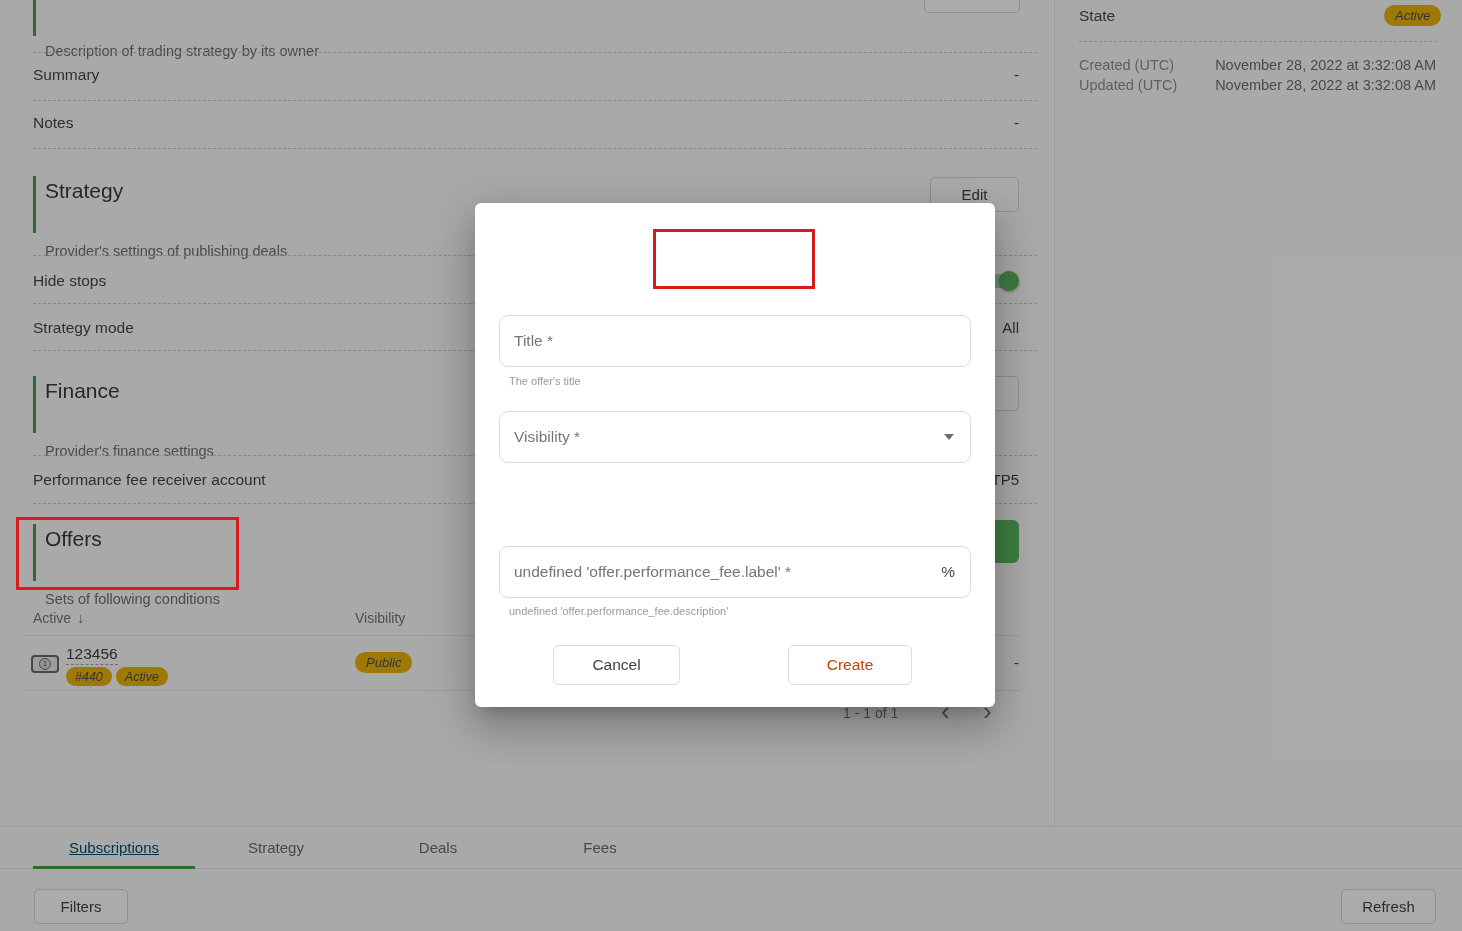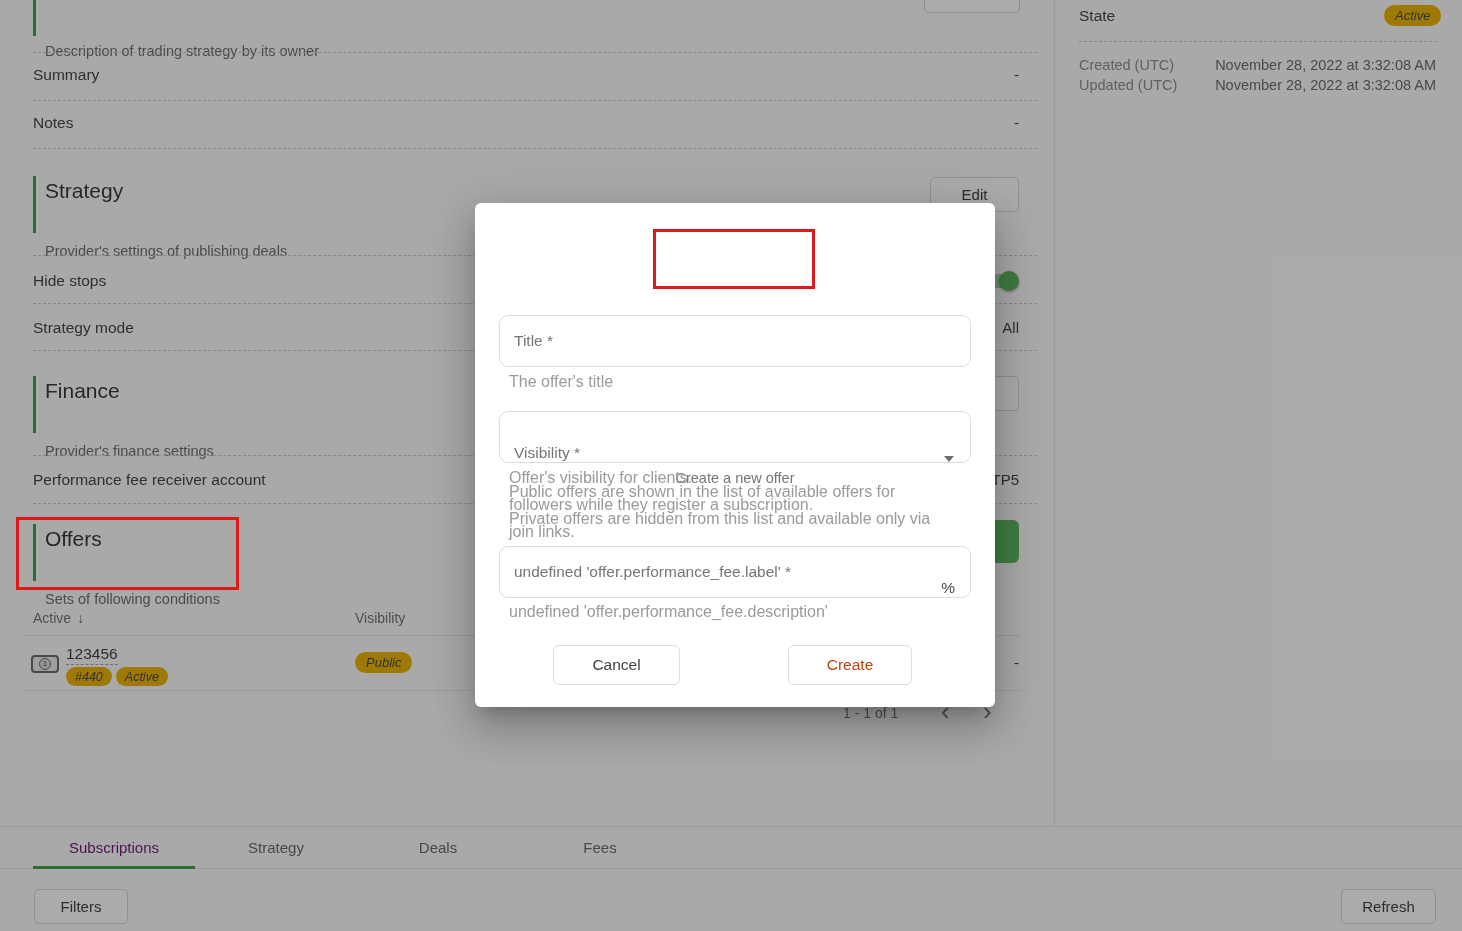--- a/index.html
+++ b/index.html
@@ -32,45 +32,45 @@
          border-radius:4px;background:#e9e9e9;display:flex;align-items:center;justify-content:center;}
   .money .c{width:10px;height:10px;border-radius:50%;border:1px solid #6b6b6b;font-size:8px;
             line-height:10px;text-align:center;color:#555;background:#dcdcdc;}
   .rowtitle{position:absolute;left:66px;top:645px;font-size:15.5px;color:#3f3f3f;
             border-bottom:1px dashed #a5a5a5;padding-bottom:1px;cursor:pointer;}
   .chiprow{position:absolute;left:66px;top:667px;display:flex;gap:4px;}
   .pgtext{position:absolute;font-size:14px;color:#757575;}
   .chev{position:absolute;font-size:26px;line-height:22px;color:#757575;cursor:pointer;}
   .tab{position:absolute;top:827px;height:41px;width:162px;display:flex;align-items:center;
        justify-content:center;font-size:15px;color:#6b6b6b;cursor:pointer;}
-  .tab.active{color:#701a75;}
+  .tab.active{color:#0c4a6e;text-decoration:underline;}
   .tabind{position:absolute;top:866px;height:3px;background:#43a047;}
   .sidelabel{position:absolute;font-size:14.5px;color:#8d8d8d;}
   .sideval{position:absolute;right:26px;font-size:14.5px;color:#6d6d6d;text-align:right;}
   
   .backdrop{position:absolute;left:0;top:0;width:1462px;height:931px;
             background:rgba(0,0,0,0.32);z-index:10;}
   .modal{position:absolute;left:475px;top:203px;width:520px;height:504px;background:#fff;
          border-radius:6px;z-index:20;
          box-shadow:0 11px 15px -7px rgba(0,0,0,.2),0 24px 38px 3px rgba(0,0,0,.14),
                     0 9px 46px 8px rgba(0,0,0,.12);}
   .modal .mtitle{position:absolute;left:0;top:226px;width:100%;text-align:center;
                  font-size:25px;color:#3c3c3c;}
   .modal .msub{position:absolute;left:0;top:267px;width:100%;text-align:center;
                font-size:14.5px;color:#757575;}
   .field{position:absolute;left:24px;width:472px;height:52px;box-sizing:border-box;
-         border:1px solid #dcdcdc;border-radius:9px;background:#fff;display:flex;align-items:flex-end;}
+         border:1px solid #dcdcdc;border-radius:9px;background:#fff;display:flex;align-items:center;}
   .field input{border:none;outline:none;background:transparent;flex:1;height:100%;
                padding:0 14px;font-size:15.5px;font-family:inherit;color:#333;}
   .field input::placeholder{color:#757575;opacity:1;}
   .field .suffix{font-size:15.5px;color:#4a4a4a;padding-right:15px;}
   .field .ph{font-size:15.5px;color:#757575;padding-left:14px;flex:1;}
   .caret{width:0;height:0;border-left:5px solid transparent;border-right:5px solid transparent;
          border-top:6px solid #6e6e6e;margin-right:16px;}
-  .helper{position:absolute;left:34px;font-size:16px;color:#9a9a9a;line-height:13.5px;
+  .helper{position:absolute;left:34px;font-size:11px;color:#9a9a9a;line-height:13.5px;
           white-space:pre-line;}
   .dlgbtn{position:absolute;top:442px;height:40px;box-sizing:border-box;border:1px solid #dcdcdc;
           border-radius:6px;background:#fff;font-size:15.5px;font-family:Liberation Sans, sans-serif;cursor:pointer;}
   
   .anno{position:absolute;border:3px solid #db1b1b;z-index:30;box-sizing:border-box;}
 </style>
 </head>
 <body>
 
 <div class="stage">
@@ -159,34 +159,30 @@
   <div class="tab" style="left:519px">Fees</div>
   <div class="tabind" style="left:33px;width:162px"></div>
 
   <div class="btn" style="left:34px;top:889px;width:94px;height:35px">Filters</div>
   <div class="btn" style="left:1341px;top:889px;width:95px;height:35px">Refresh</div>
 
   <div class="backdrop"></div>
 
   <div class="modal">
     <div class="mtitle">New Offer</div>
-    <div class="msub">Create a new offer</div>
 
     <div class="field" style="top:112px">
       <input type="text" placeholder="Title *" style="">
     </div>
     <div class="helper" style="top:172px">The offer's title</div>
 
     <div class="field" style="top:208px">
       <span class="ph">Visibility *</span>
       <span class="caret"></span>
     </div>
-    <div class="helper" style="top:268px;width:428px">Offer's visibility for clients.
-Public offers are shown in the list of available offers for followers while they register a subscription.
-Private offers are hidden from this list and available only via join links.</div>
 
     <div class="field" style="top:343px">
       <input type="text" placeholder="undefined 'offer.performance_fee.label' *" style="">
       <span class="suffix">%</span>
     </div>
     <div class="helper" style="top:402px">undefined 'offer.performance_fee.description'</div>
 
     <button class="dlgbtn" style="left:78px;width:127px;color:#424242">Cancel</button>
     <button class="dlgbtn" style="left:313px;width:124px;color:#c2410c">Create</button>
   </div>

